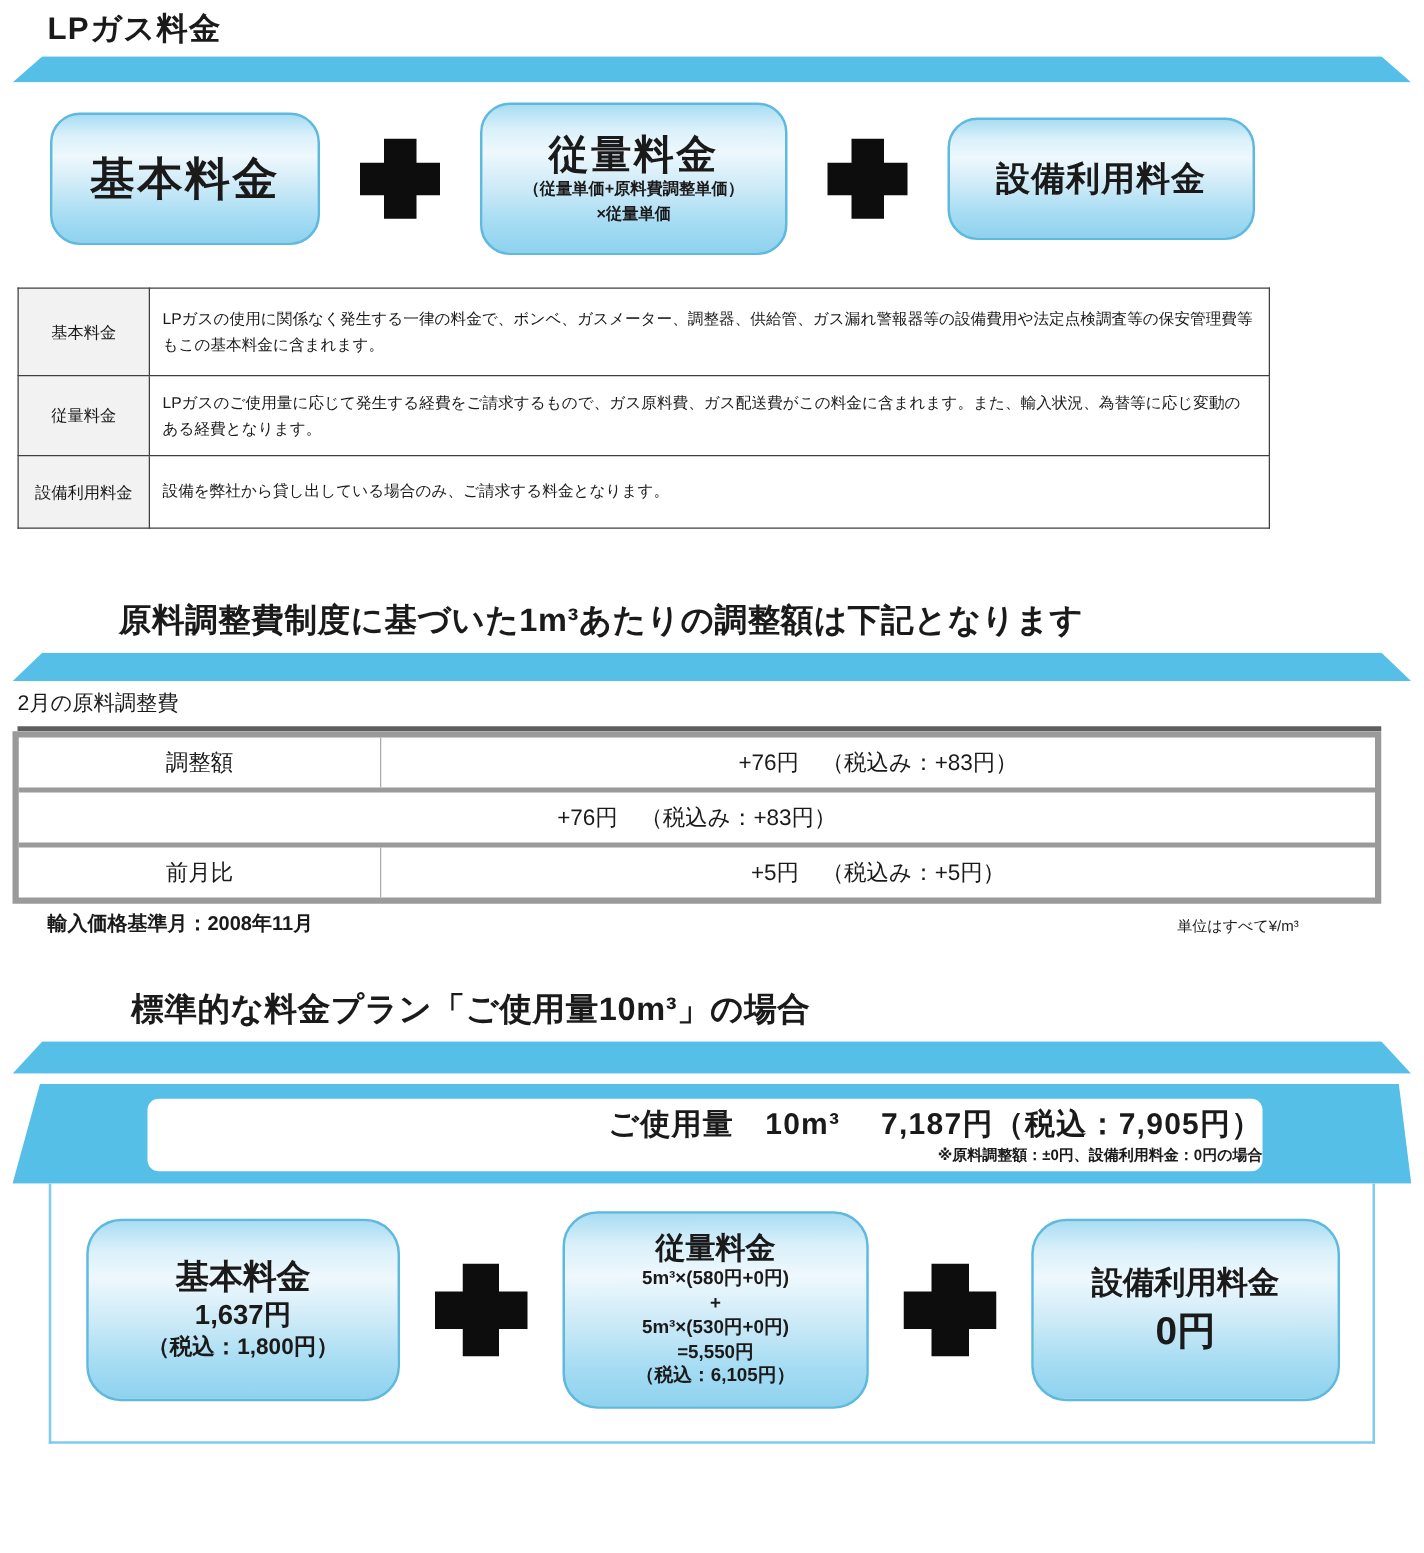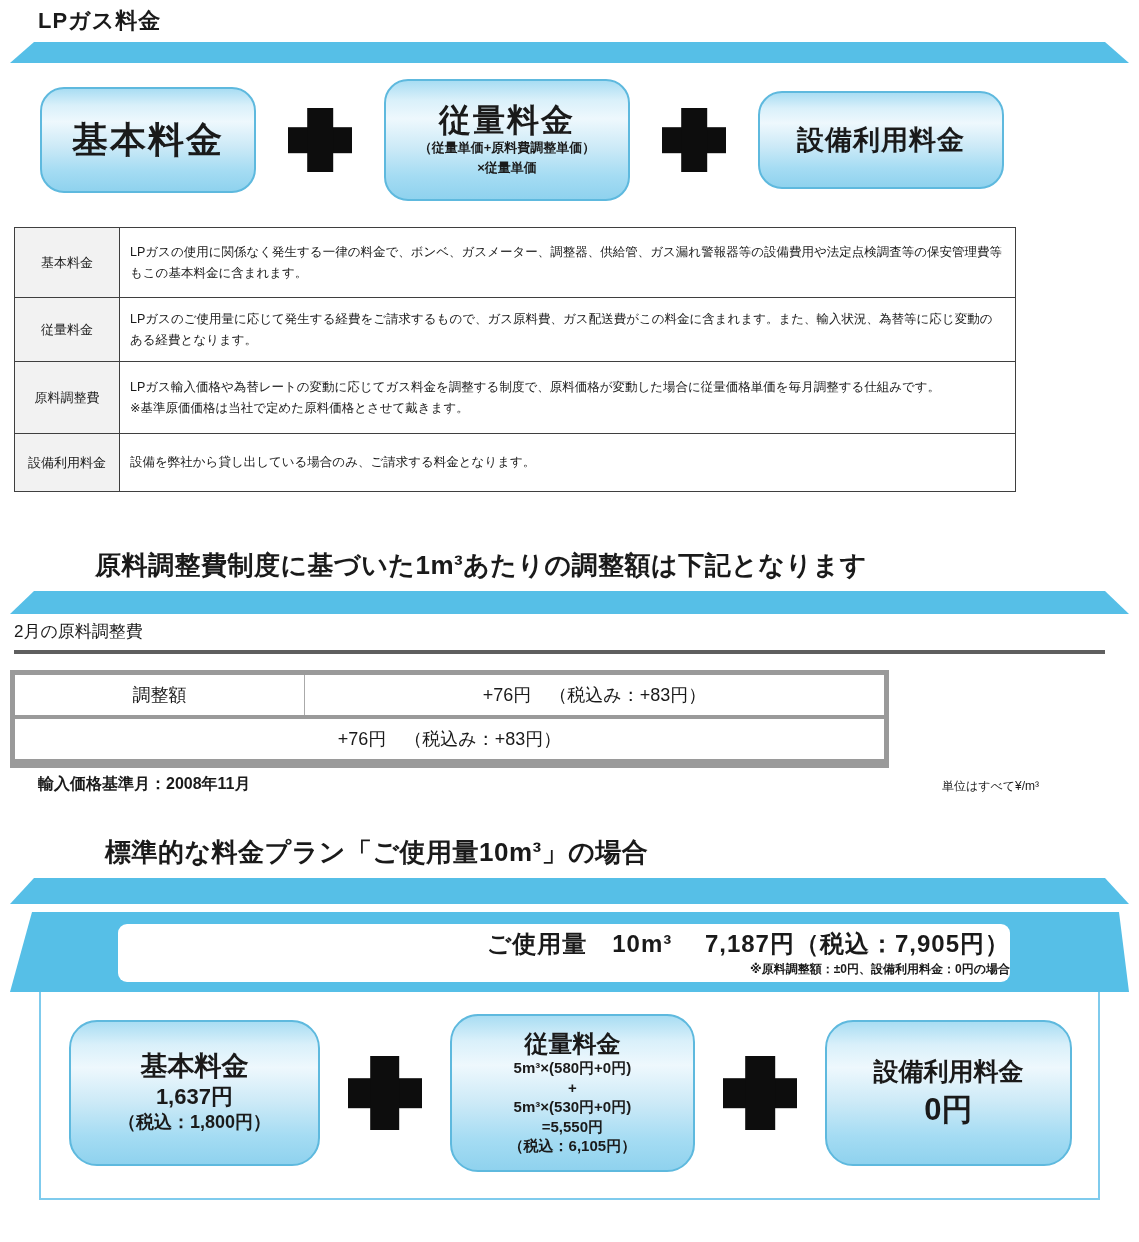--- a/index.html
+++ b/index.html
@@ -9,21 +9,21 @@
     height: 1242px;
     margin: 0 auto;
     font-family: "Liberation Sans", "DejaVu Sans", sans-serif;
     color: #1a1a1a;
     overflow: hidden;
   }
 
   
   .page-title {
     margin: 6px 0 0 38px;
-    font-size: 22px;
+    font-size: 25px;
     font-weight: bold;
     letter-spacing: 1px;
   }
   .banner {
     margin: 6px 10px 0 10px;
     height: 21px;
     background: #56bfe7;
     clip-path: polygon(24px 0, calc(100% - 24px) 0, 100% 100%, 0 100%);
   }
   .banner.b2 { margin-top: 8px; height: 23px; }
@@ -110,22 +110,22 @@
   .def-table tr.r4 td { height: 58px; }
 
   
   .month-label {
     margin: 6px 34px 0 14px;
     font-size: 17px;
     padding-bottom: 7px;
     border-bottom: 4px solid #5f5f5f;
   }
   .adj-table {
-    margin: 16px 0 0 10px;
-    width: 879px;
+    margin: 0 0 0 10px;
+    width: 1095px;
     border: 5px solid #9a9a9a;
     background: #fff;
   }
   .adj-row {
     display: flex;
     align-items: stretch;
     border-bottom: 4px solid #9a9a9a;
   }
   .adj-row:last-child { border-bottom: none; }
   .adj-label {
@@ -222,25 +222,20 @@
 <table class="def-table">
   <tbody>
     <tr class="r1">
       <td class="lbl">基本料金</td>
       <td class="desc">LPガスの使用に関係なく発生する一律の料金で、ボンベ、ガスメーター、調整器、供給管、ガス漏れ警報器等の設備費用や法定点検調査等の保安管理費等もこの基本料金に含まれます。</td>
     </tr>
     <tr class="r2">
       <td class="lbl">従量料金</td>
       <td class="desc">LPガスのご使用量に応じて発生する経費をご請求するもので、ガス原料費、ガス配送費がこの料金に含まれます。また、輸入状況、為替等に応じ変動のある経費となります。</td>
     </tr>
-    <tr class="r3">
-      <td class="lbl">原料調整費</td>
-      <td class="desc">LPガス輸入価格や為替レートの変動に応じてガス料金を調整する制度で、原料価格が変動した場合に従量価格単価を毎月調整する仕組みです。
-※基準原価価格は当社で定めた原料価格とさせて戴きます。</td>
-    </tr>
     <tr class="r4">
       <td class="lbl">設備利用料金</td>
       <td class="desc">設備を弊社から貸し出している場合のみ、ご請求する料金となります。</td>
     </tr>
   </tbody>
 </table>
 
 <h2 class="section-title">原料調整費制度に基づいた1m³あたりの調整額は下記となります</h2>
 <div class="banner b2"></div>
 
@@ -248,20 +243,22 @@
 
 <div class="adj-table">
   <div class="adj-row">
     <div class="adj-label">調整額</div>
     <div class="adj-value">+76円　（税込み：+83円）</div>
   </div>
   <div class="adj-row">
     <div class="adj-value">+76円　（税込み：+83円）</div>
   </div>
   <div class="adj-row">
+    <div class="adj-label">前月比</div>
+    <div class="adj-value">+5円　（税込み：+5円）</div>
   </div>
 </div>
 
 <div class="adj-footer">
   <span class="base-month">輸入価格基準月：2008年11月</span>
   <span class="unit-note">単位はすべて¥/m³</span>
 </div>
 
 <h2 class="section-title s3">標準的な料金プラン「ご使用量10m³」の場合</h2>
 <div class="banner b3"></div>

